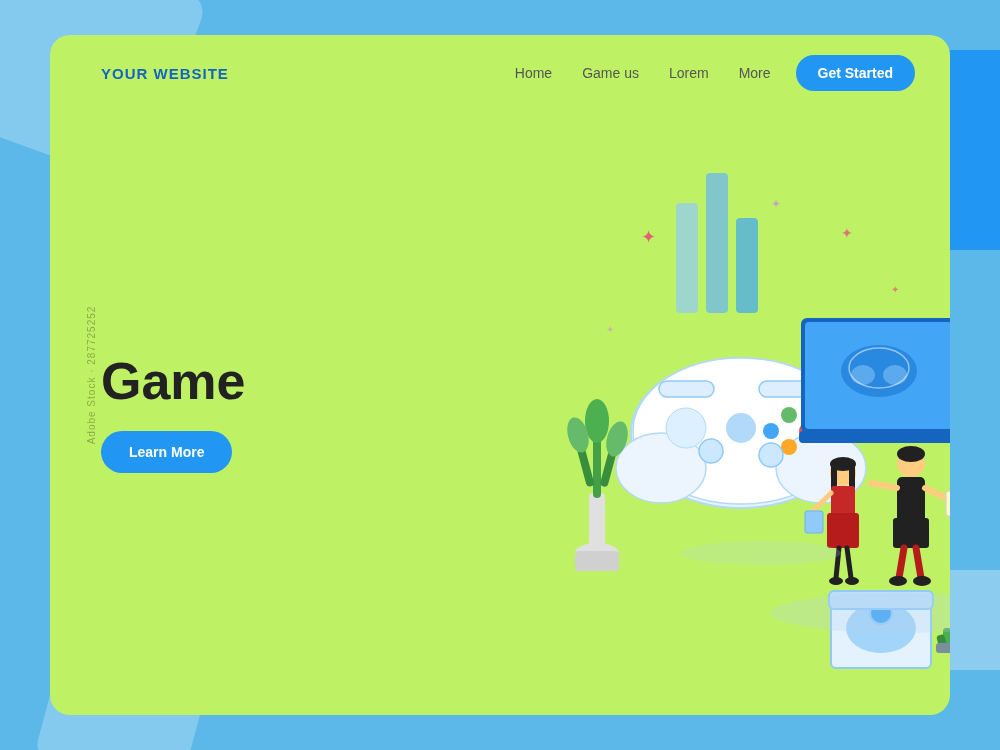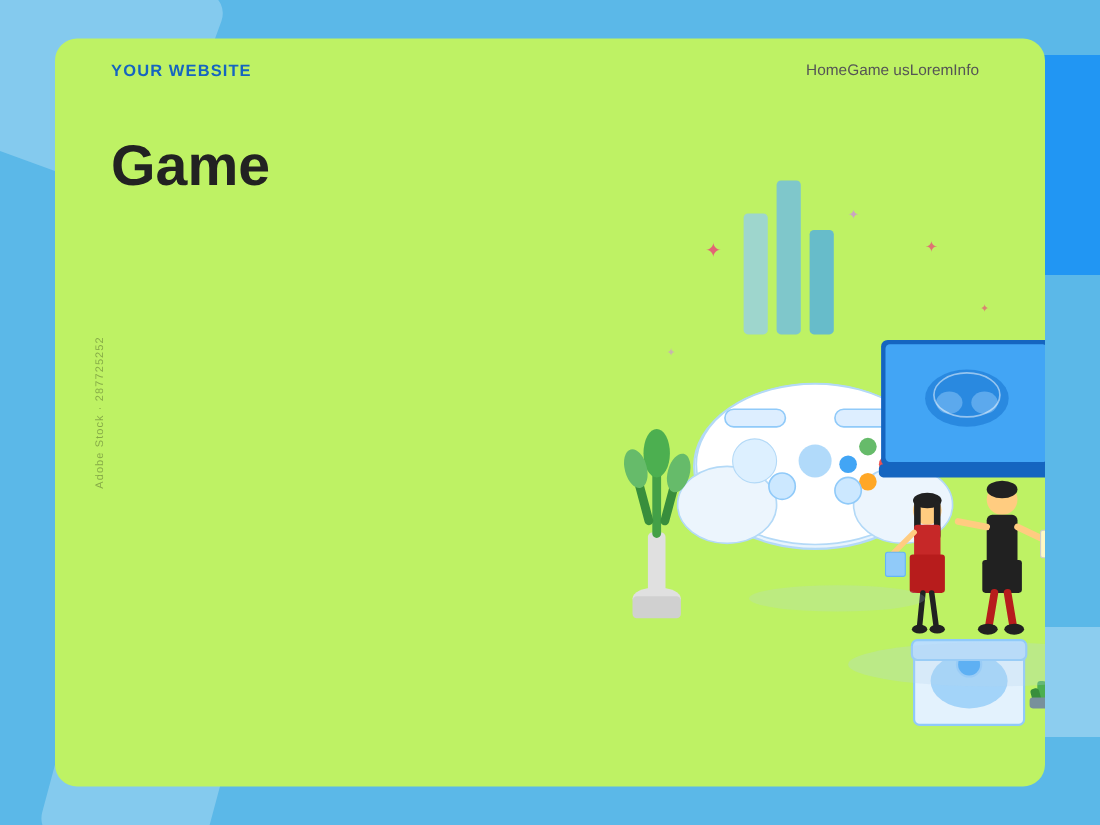--- a/index.html
+++ b/index.html
@@ -68,20 +68,21 @@
       font-size: 15px;
       font-weight: 800;
       color: #1565C0;
       letter-spacing: 1px;
       text-transform: uppercase;
       margin-right: auto;
     }
     .nav-links {
       display: flex;
       align-items: flex-end;
+      gap: 30px;
       list-style: none;
       margin-right: 25px;
     }
     .nav-links li a {
       text-decoration: none;
       color: #555;
       font-size: 14px;
     }
     .btn-get-started {
       background: #2196F3;
@@ -100,20 +101,21 @@
       flex: 1;
       padding: 10px 35px 30px 35px;
       position: relative;
     }
 
     
     .left-panel {
       width: 310px;
       display: flex;
       flex-direction: column;
+      justify-content: center;
       padding-top: 20px;
       flex-shrink: 0;
     }
     .hero-title {
       font-size: 52px;
       font-weight: 800;
       color: #222;
       line-height: 1.1;
       margin-bottom: 20px;
     }
@@ -167,30 +169,32 @@
 <div class="card">
 
   <div class="watermark">Adobe Stock · 287725252</div>
 
   <nav class="navbar">
     <div class="logo">YOUR WEBSITE</div>
     <ul class="nav-links">
       <li><a href="#">Home</a></li>
       <li><a href="#">Game us</a></li>
       <li><a href="#">Lorem</a></li>
-      <li><a href="#">Info</a></li>
+      <li><a href="#">More</a></li>
     </ul>
+    <button class="btn-get-started">Get Started</button>
   </nav>
 
   <div class="main-content">
 
     <div class="left-panel">
       <h1 class="hero-title">
         <span>Game</span><br>
       </h1>
+      <button class="btn-learn-more">Learn More</button>
     </div>
 
     <div class="right-panel">
 
       <svg viewBox="0 0 560 560" width="560" height="560">
 
         <rect x="265" y="80" width="22" height="110" rx="4" fill="#90CAF9" opacity="0.7"></rect>
         <rect x="295" y="50" width="22" height="140" rx="4" fill="#64B5F6" opacity="0.7"></rect>
         <rect x="325" y="95" width="22" height="95" rx="4" fill="#42A5F5" opacity="0.7"></rect>
 

